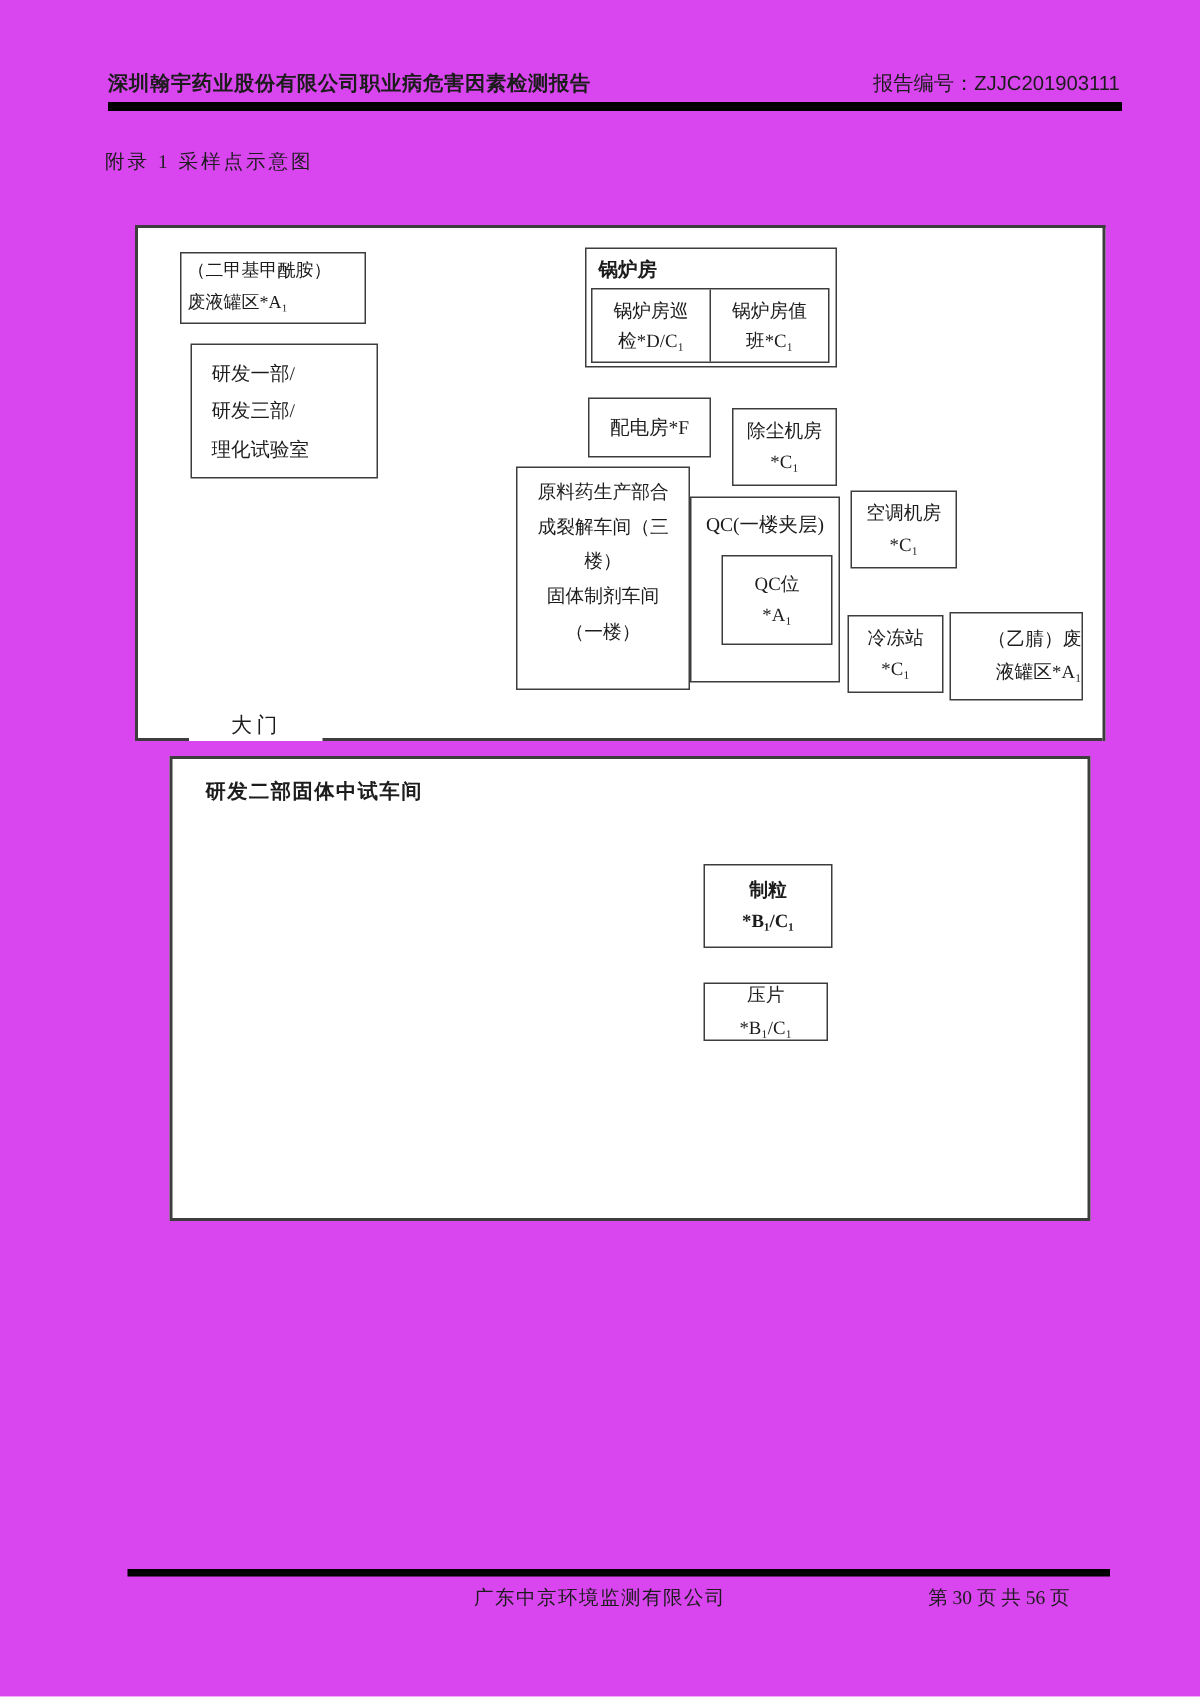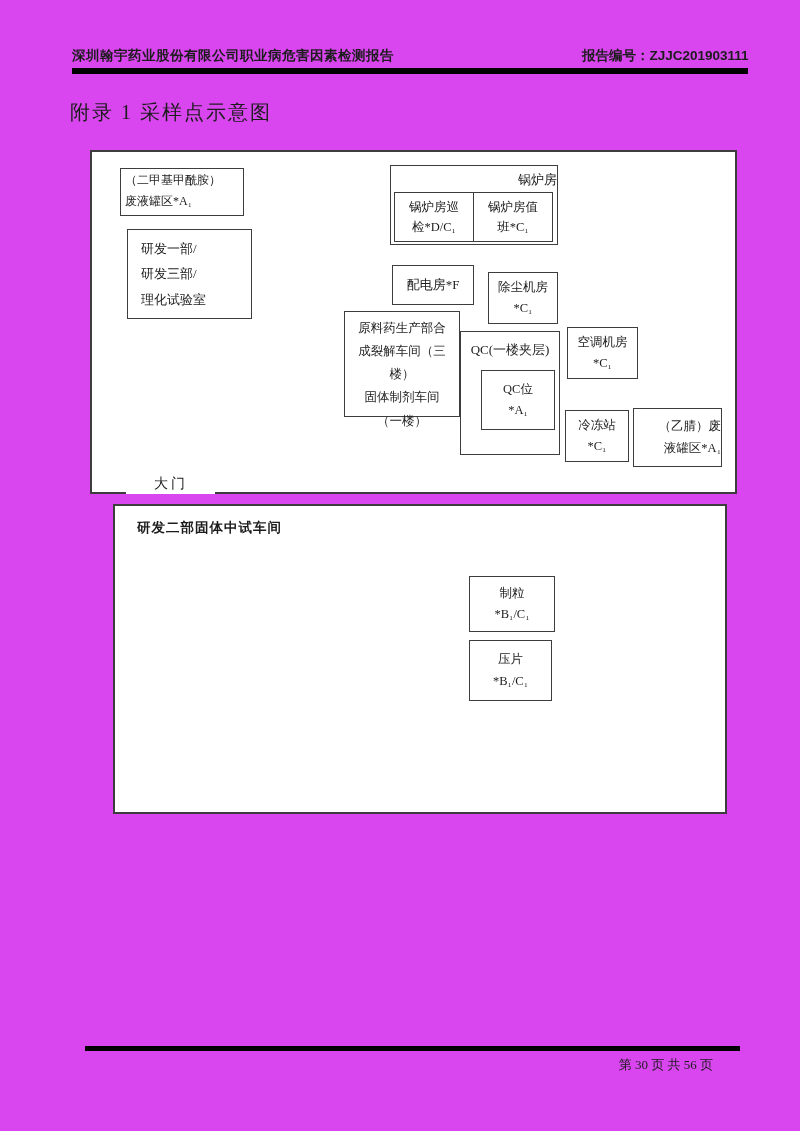--- a/index.html
+++ b/index.html
@@ -14,29 +14,29 @@
   }
   
   .hdr-left {
     position:absolute; left:72px; top:47px;
     font-family:"Liberation Sans", sans-serif;
     font-weight:bold; font-size:13.5px; letter-spacing:0.5px;
   }
   .hdr-right {
     position:absolute; left:582px; top:47px;
     font-family:"Liberation Sans", sans-serif;
-    font-weight:bold; font-size:13.5px;
+    font-weight:normal; font-size:13.5px;
   }
   .hdr-rule {
     position:absolute; left:72px; top:68px;
     width:676px; height:6px; background:#000;
   }
   .appendix-title {
     position:absolute; left:70px; top:99px;
-    font-size:20px; letter-spacing:2px;
+    font-size:13px; letter-spacing:2px;
   }
   
   .area {
     position:absolute; background:#fff;
     border:2px solid #3d3d3d;
   }
   .area1 { left:90px; top:150px; width:647px; height:344px; border-bottom:none; }
   .area1 .bseg { position:absolute; bottom:0; height:2px; background:#3d3d3d; }
   .bseg1 { left:0; width:34px; }
   .bseg2 { left:123px; right:0; }
@@ -52,23 +52,23 @@
     position:absolute; background:#fff;
     border:1.5px solid #3d3d3d;
     font-size:12.5px; line-height:1.7;
     text-align:center;
   }
   .box .ln { display:block; }
   .ta-left { text-align:left; }
   .vcenter { display:flex; flex-direction:column; justify-content:center; }
   
   .boiler-hd {
-    text-align:right; padding:3px 0 0 8px;
+    text-align:left; padding:3px 0 0 8px;
     font-family:"Liberation Sans", sans-serif;
-    font-weight:normal; font-size:13px;
+    font-weight:bold; font-size:13px;
   }
   .boiler-inner {
     position:absolute; left:3px; right:4px; top:26px; bottom:2px;
     border:1.5px solid #3d3d3d; display:flex;
   }
   .boiler-cell { flex:1; display:flex; flex-direction:column; justify-content:center; font-size:12.5px; line-height:1.6;font-family:Liberation Serif, serif; }
   .boiler-cell + .boiler-cell { border-left:1.5px solid #3d3d3d; }
   
   .ftr-rule { position:absolute; left:85px; top:1046px; width:655px; height:5px; background:#000; }
   .ftr-company { position:absolute; left:0; top:1056px; width:100%; text-align:center; font-size:13px; letter-spacing:1px; }
@@ -117,21 +117,21 @@
 
     <div class="box vcenter" style="left:300px; top:113px; width:82px; height:40px; font-size:13px;">
       <span class="ln">配电房*F</span>
     </div>
 
     <div class="box vcenter" style="left:396px; top:120px; width:70px; height:52px;">
       <span class="ln">除尘机房</span>
       <span class="ln">*C₁</span>
     </div>
 
-    <div class="box" style="left:252px; top:159px; width:116px; height:106px; padding-top:5px; line-height:1.85; font-size:12.5px;">
+    <div class="box" style="left:252px; top:159px; width:116px; height:149px; padding-top:5px; line-height:1.85; font-size:12.5px;">
       <span class="ln">原料药生产部合</span>
       <span class="ln">成裂解车间（三</span>
       <span class="ln">楼）</span>
       <span class="ln">固体制剂车间</span>
       <span class="ln">（一楼）</span>
     </div>
 
     <div class="box" style="left:368px; top:179px; width:100px; height:124px; padding-top:7px; font-size:13px;">
       <span class="ln">QC(一楼夹层)</span>
       <div class="box vcenter" style="left:20px; top:38px; width:74px; height:60px;">
@@ -153,27 +153,28 @@
     <div class="box vcenter" style="left:541px; top:256px; width:89px; height:59px;text-align:right;">
       <span class="ln">（乙腈）废</span>
       <span class="ln">液罐区*A₁</span>
     </div>
   </div>
 
   <div class="area area2">
     <div class="area2-title">研发二部固体中试车间</div>
 
 
-    <div class="box vcenter" style="left:354px; top:70px; width:86px; height:56px;">
+    <div class="box vcenter" style="left:354px; top:70px; width:86px; height:56px;font-weight:bold;">
       <span class="ln">制粒</span>
       <span class="ln">*B₁/C₁</span>
     </div>
 
-    <div class="box vcenter" style="left:354px; top:134px; width:83px; height:61px;">
+    <div class="box vcenter" style="left:354px; top:149px; width:83px; height:39px;">
       <span class="ln">压片</span>
       <span class="ln">*B₁/C₁</span>
     </div>
   </div>
 
   <div class="ftr-rule"></div>
+  <div class="ftr-company">广东中京环境监测有限公司</div>
   <div class="ftr-page">第 30 页 共 56 页</div>
 
 </div>
 
 </body></html>

